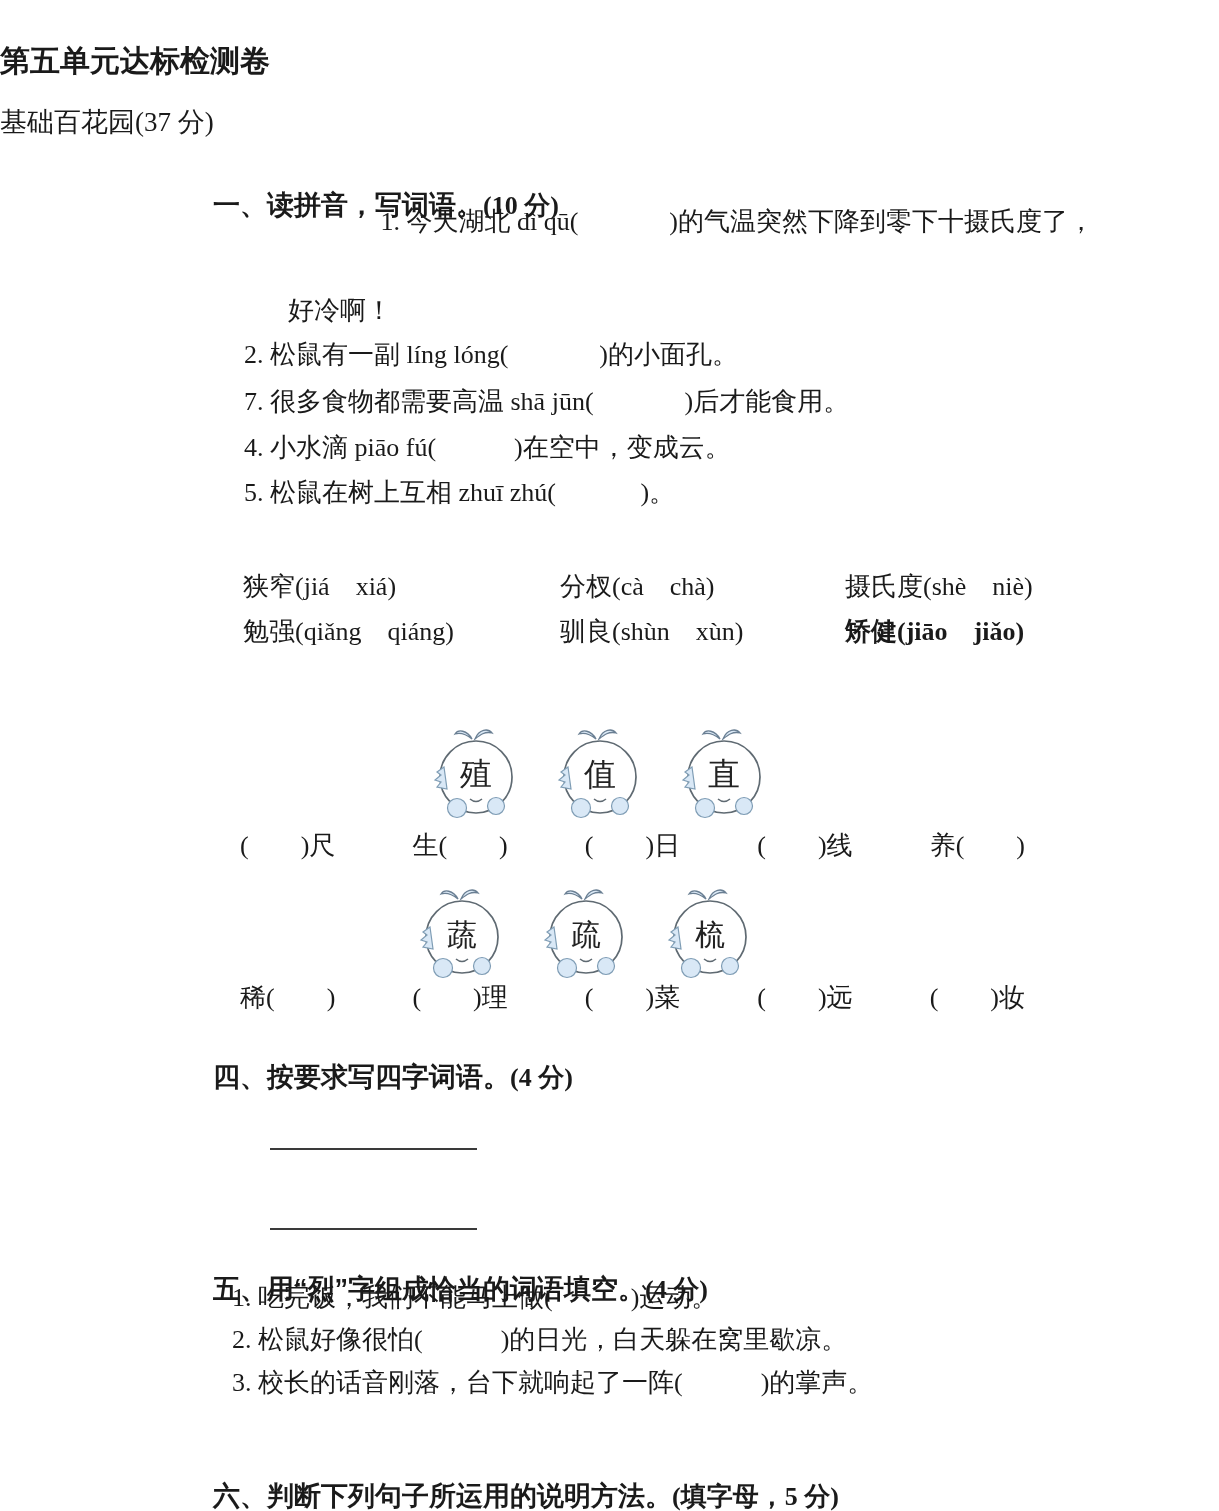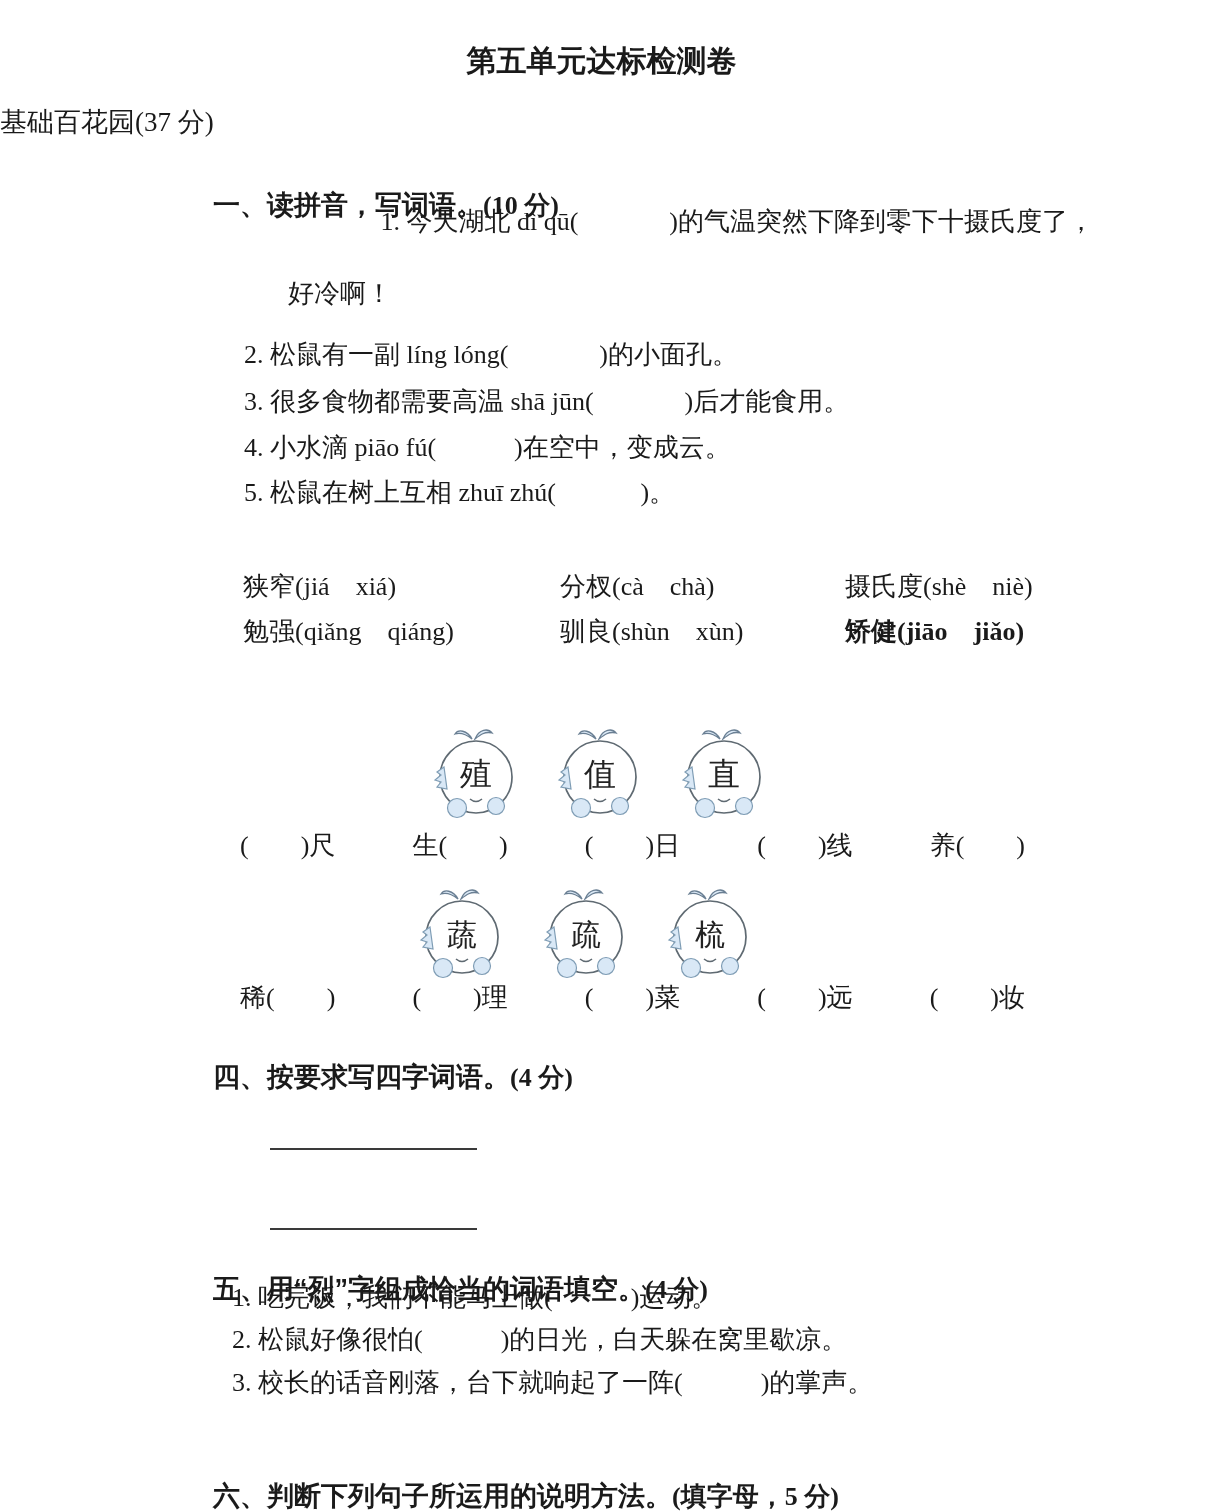--- a/index.html
+++ b/index.html
@@ -10,21 +10,21 @@
     background:#ffffff;
     color:#1a1a1a;
     font-family:"Liberation Serif", serif;
     font-size:26px;
     line-height:1.25;
     overflow:hidden;
   }
   .abs { position:absolute; white-space:pre; }
   .wrapline { white-space:pre-wrap;text-align:right; }
   .doc-title {
-    left:0; right:16px; text-align:center;
+    left:0; right:16px; 
     font-family:"Liberation Sans", sans-serif;
     font-weight:bold; font-size:30px;
   }
   .doc-subtitle { left:0; right:0; text-align:left; font-size:27px; }
   .sec-heading {
     font-family:"Liberation Sans", sans-serif;
     font-weight:bold; font-size:27px;
   }
   .sec-heading .score {
     font-family:"Liberation Serif", serif;
@@ -56,23 +56,23 @@
 
 <div class="page">
 
   <div class="abs doc-title" style="top:42px;">第五单元达标检测卷</div>
   <div class="abs doc-subtitle" style="top:106px;">基础百花园(37 分)</div>
 
   <div class="abs sec-heading" style="left:183px; top:155px;">
     <span>一、读拼音，写词语。</span><span class="score">(10 分)</span>
   </div>
   <div class="abs item wrapline" style="left:244px; top:206px; width:850px;">1. 今天湖北 dì qū(              )的气温突然下降到零下十摄氏度了，</div>
-  <div class="abs item" style="left:288px; top:278px;">好冷啊！</div>
+  <div class="abs item" style="left:288px; top:295px;">好冷啊！</div>
   <div class="abs item" style="left:244px; top:339px;">2. 松鼠有一副 líng lóng(              )的小面孔。</div>
-  <div class="abs item" style="left:244px; top:386px;">3. 很多食物都需要高温 shā jūn(              )后才能食用。</div>
+  <div class="abs item" style="left:244px; top:386px;">7. 很多食物都需要高温 shā jūn(              )后才能食用。</div>
   <div class="abs item" style="left:244px; top:432px;">4. 小水滴 piāo fú(            )在空中，变成云。</div>
   <div class="abs item" style="left:244px; top:477px;">5. 松鼠在树上互相 zhuī zhú(             )。</div>
 
   <div class="abs pinyin-row" style="left:243px; top:571px;">
     <span class="pinyin-cell" style="left:0;">狭窄(jiá    xiá)</span>
     <span class="pinyin-cell" style="left:317px;">分杈(cà    chà)</span>
     <span class="pinyin-cell" style="left:602px;">摄氏度(shè    niè)</span>
   </div>
   <div class="abs pinyin-row" style="left:243px; top:616px;">
     <span class="pinyin-cell" style="left:0;">勉强(qiǎng    qiáng)</span>

